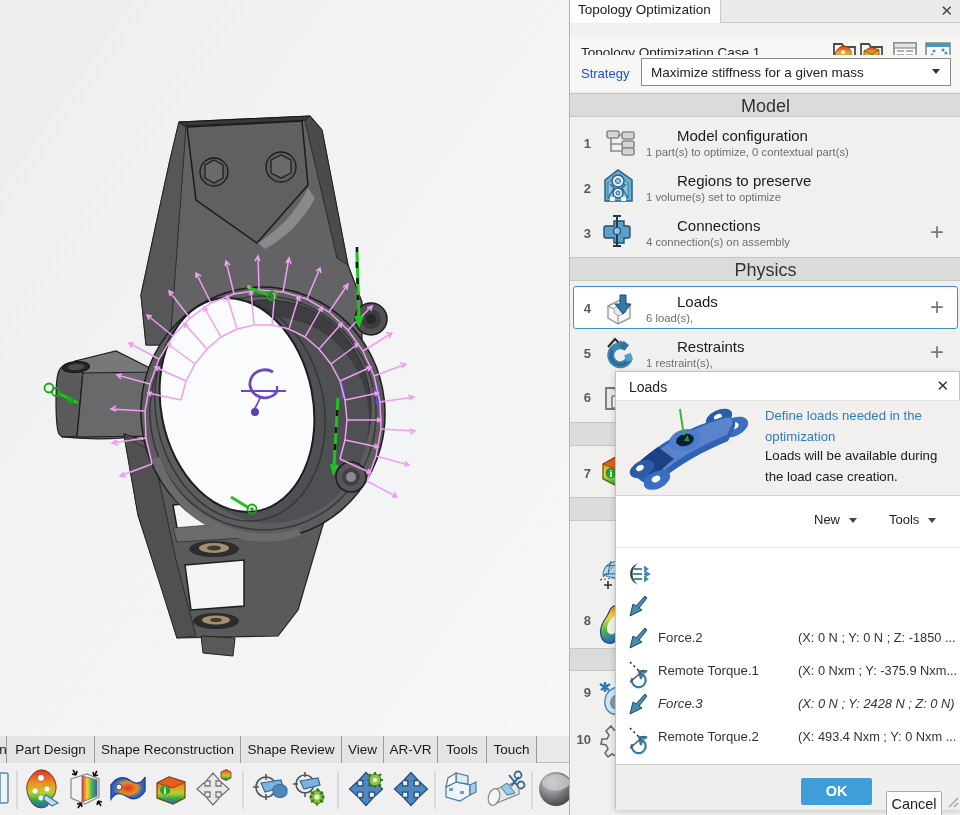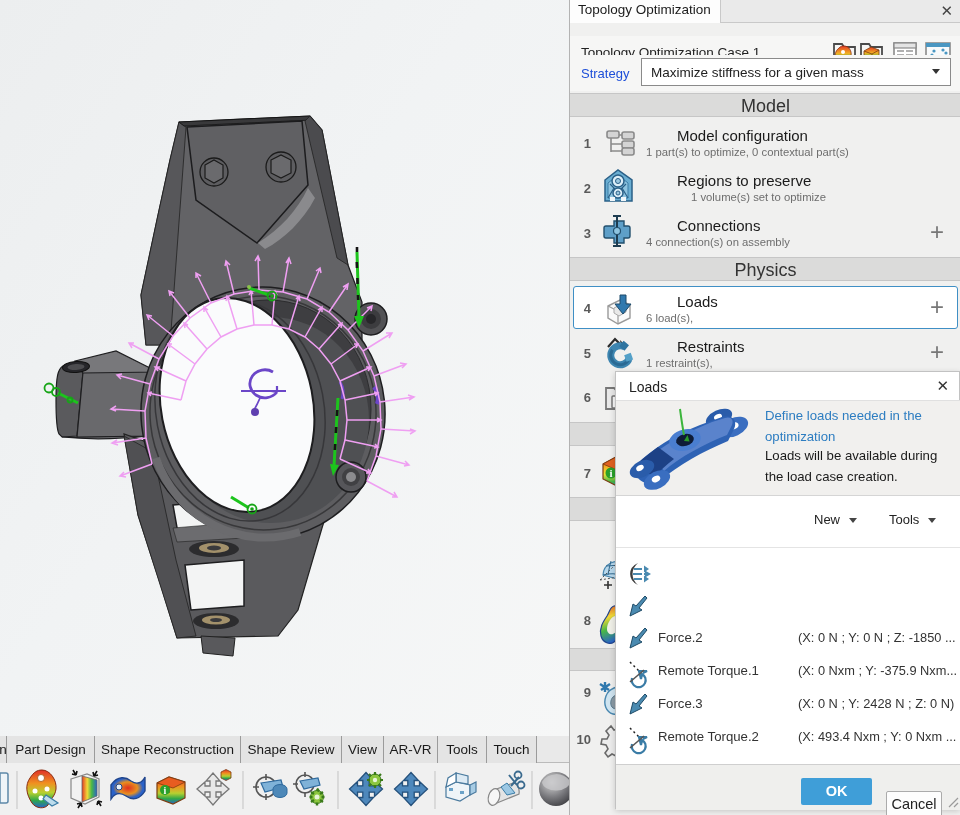--- a/index.html
+++ b/index.html
@@ -339,21 +339,21 @@
     <div class="stratlbl">Strategy</div>
     <div class="dropdown">Maximize stiffness for a given mass<div class="arr"></div></div>
   </div>
   <div class="sechdr" style="top:93px;height:24px;padding-top:2px;">Model</div>
 
   <div class="itemnum" style="left:0px;top:136px;">1</div>
   <div class="ititle" style="left:76px;top:127px;">Model configuration</div>
   <div class="isub" style="left:76px;top:146px;">1 part(s) to optimize, 0 contextual part(s)</div>
   <div class="itemnum" style="left:0px;top:181px;">2</div>
   <div class="ititle" style="left:76px;top:172px;">Regions to preserve</div>
-  <div class="isub" style="left:76px;top:191px;margin-left:45px;">1 volume(s) set to optimize</div>
+  <div class="isub" style="left:76px;top:191px;">1 volume(s) set to optimize</div>
   <div class="itemnum" style="left:0px;top:226px;">3</div>
   <div class="ititle" style="left:76px;top:217px;">Connections</div>
   <div class="isub" style="left:76px;top:236px;">4 connection(s) on assembly</div>
   <div class="plus" style="top:218px;">+</div>
   <div class="sechdr" style="top:257px;height:24px;padding-top:2px;">Physics</div>
   <div class="hl4"></div>
   <div class="itemnum" style="left:0px;top:301px;">4</div>
   <div class="ititle" style="left:76px;top:293px;">Loads</div>
   <div class="isub" style="left:76px;top:312px;">6 load(s),</div>
   <div class="plus" style="top:293px;">+</div>
@@ -502,21 +502,21 @@
   </div>
   <div class="llist">
     <div class="lrow" style="top:75px;">
       <div class="lname">Force.2</div>
           <div class="lval">(X: 0 N ; Y: 0 N ; Z: -1850 ...</div>
     </div>
     <div class="lrow" style="top:108px;">
       <div class="lname">Remote Torque.1</div>
           <div class="lval">(X: 0 Nxm ; Y: -375.9 Nxm...</div>
     </div>
-    <div class="lrow" style="top:141px;">
+    <div class="lrow" style="top:141px;font-style:italic;">
       <div class="lname">Force.3</div>
           <div class="lval">(X: 0 N ; Y: 2428 N ; Z: 0 N)</div>
     </div>
     <div class="lrow" style="top:174px;">
       <div class="lname">Remote Torque.2</div>
           <div class="lval">(X: 493.4 Nxm ; Y: 0 Nxm ...</div>
     </div>
     <svg id="listicons" style="position:absolute;left:0;top:0" width="345" height="218" viewBox="0 0 345 218">
 
     <g transform="translate(20,26)">

